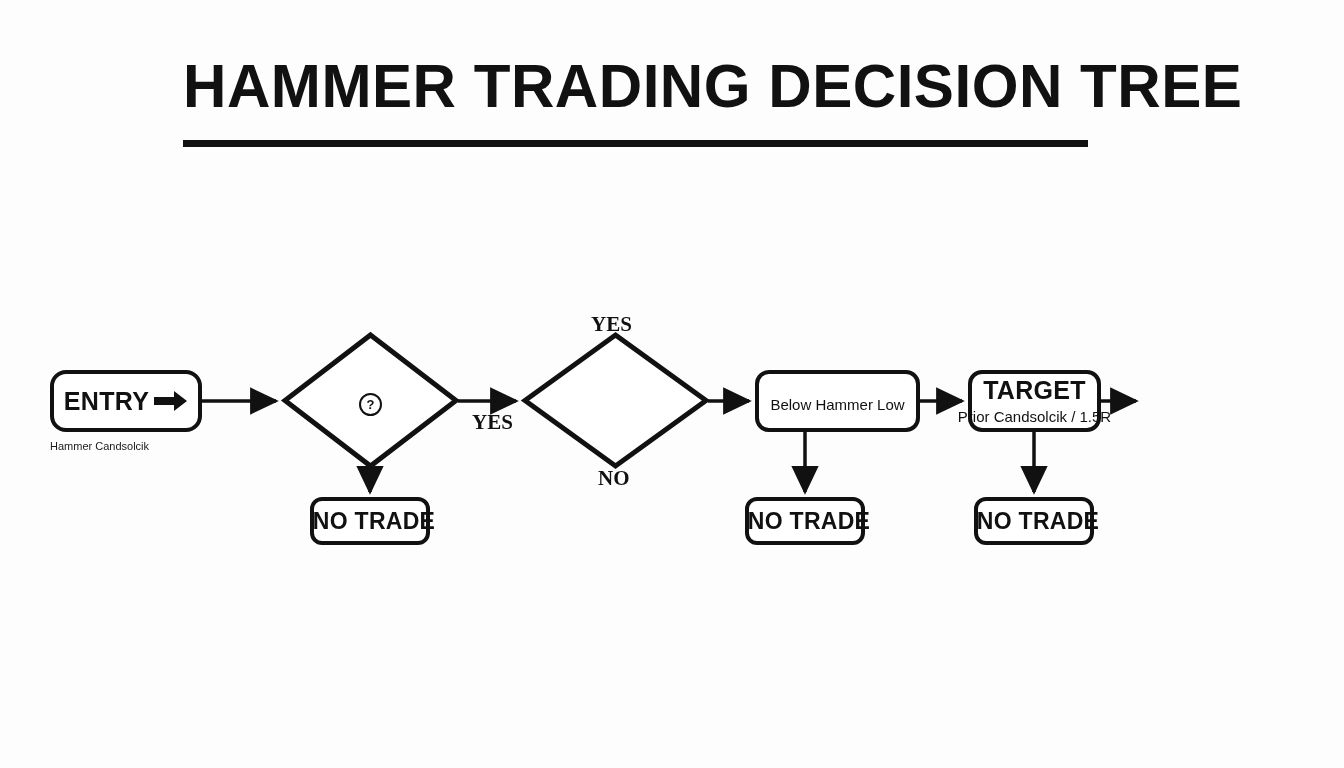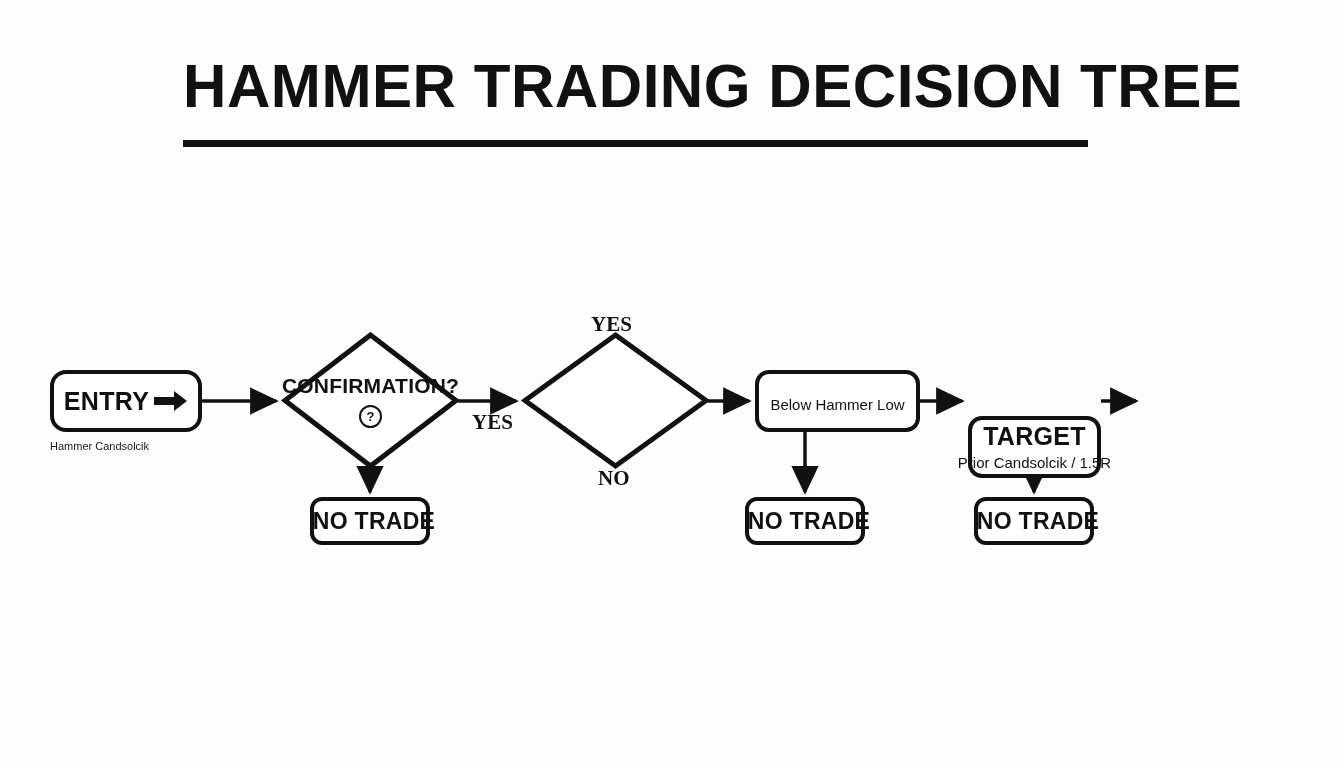--- a/index.html
+++ b/index.html
@@ -122,21 +122,20 @@
     top: 370px;
     width: 165px;
     height: 62px;
   }
   
   #node-target {
     left: 968px;
     top: 370px;
     width: 133px;
     height: 62px;
-    margin-top: 46px;
   }
   
   #node-profit {
     left: 1142px;
     top: 370px;
     width: 136px;
     height: 62px;
   }
 
   
@@ -263,21 +262,20 @@
         <svg class="icon-svg" width="34" height="22" viewBox="0 0 34 22" xmlns="http://www.w3.org/2000/svg">
           <path d="M0,7 L20,7 L20,1 L33,11 L20,21 L20,15 L0,15 Z" fill="#111111"></path>
         </svg>
       </span>
     </div>
   </div>
   <div id="entry-caption">Hammer Candsolcik</div>
 
   <div class="diamond-wrap" id="diamond-confirmation">
     <div class="diamond-label">
-      <span>CONFIRMATION?</span>
       <span class="q-icon">?</span>
     </div>
   </div>
 
 
   <div class="edge-label" id="label-yes-1">YES</div>
   <div class="edge-label" id="label-yes-2">YES</div>
   <div class="edge-label" id="label-no-2">NO</div>
 
   <div class="node" id="node-stoploss">

